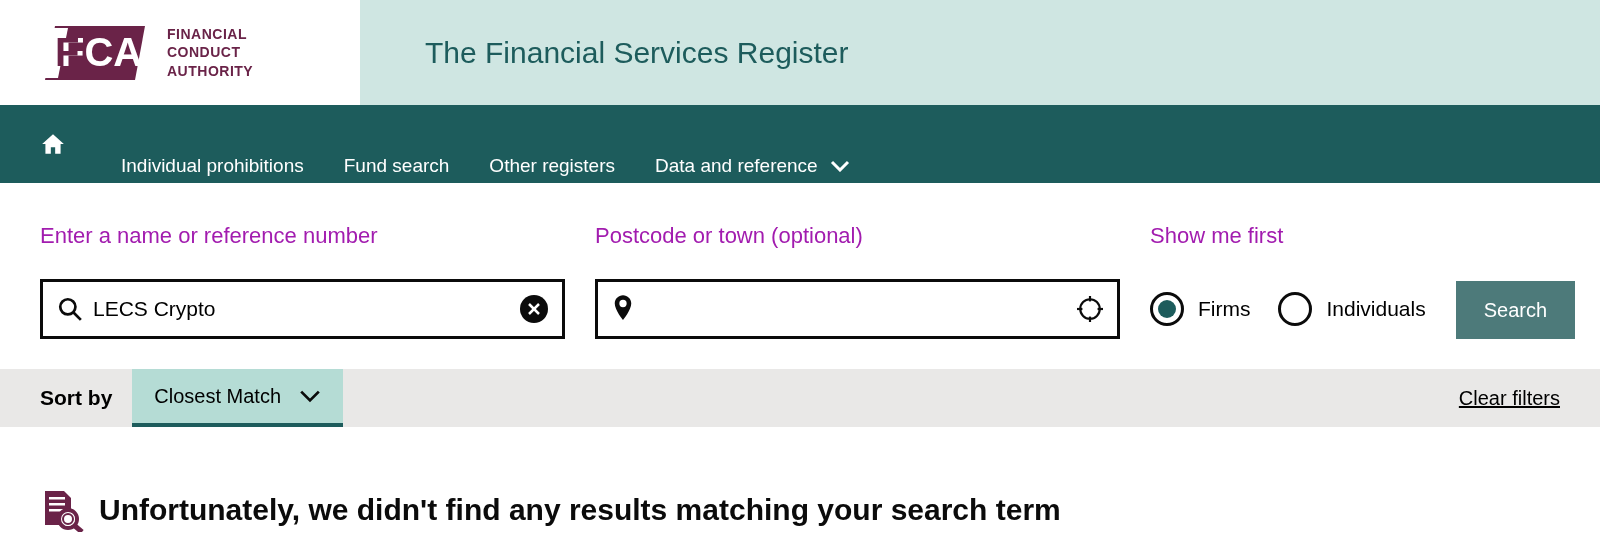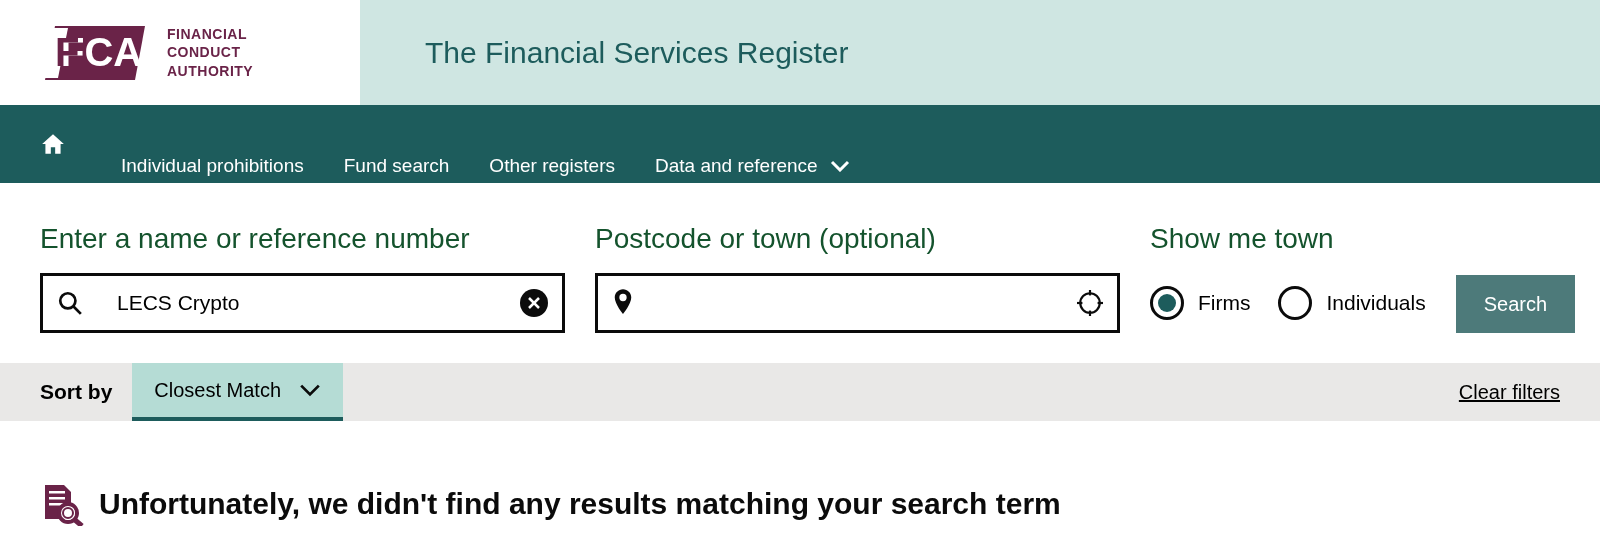--- a/index.html
+++ b/index.html
@@ -99,32 +99,31 @@
       padding: 40px 40px 30px 40px;
       display: flex;
       align-items: flex-end;
       gap: 30px;
     }
     .search-group {
       display: flex;
       flex-direction: column;
     }
     .search-label {
-      font-size: 28px;
-      margin-bottom: 18px;
-      color: #14532d;
+      font-size: 22px;
+      margin-bottom: 30px;
+      color: #a21caf;
     }
     .input-wrapper {
       border: 3px solid #0b0b0b;
       height: 60px;
       display: flex;
       align-items: center;
       padding: 0 14px;
       position: relative;
-      gap: 24px;
     }
     .input-wrapper.main {
       width: 525px;
     }
     .input-wrapper.postcode {
       width: 525px;
     }
     .input-wrapper input {
       flex: 1;
       border: none;
@@ -317,21 +316,21 @@
         <circle cx="12" cy="12" r="9"></circle>
         <line x1="12" y1="0" x2="12" y2="5"></line>
         <line x1="12" y1="19" x2="12" y2="24"></line>
         <line x1="0" y1="12" x2="5" y2="12"></line>
         <line x1="19" y1="12" x2="24" y2="12"></line>
       </svg>
     </div>
   </div>
 
   <div class="search-group">
-    <div class="search-label">Show me town</div>
+    <div class="search-label">Show me first</div>
     <div class="radio-group">
       <div class="radio-item">
         <div class="radio-circle selected"></div>
         <span class="radio-label">Firms</span>
       </div>
       <div class="radio-item">
         <div class="radio-circle"></div>
         <span class="radio-label">Individuals</span>
       </div>
     </div>

